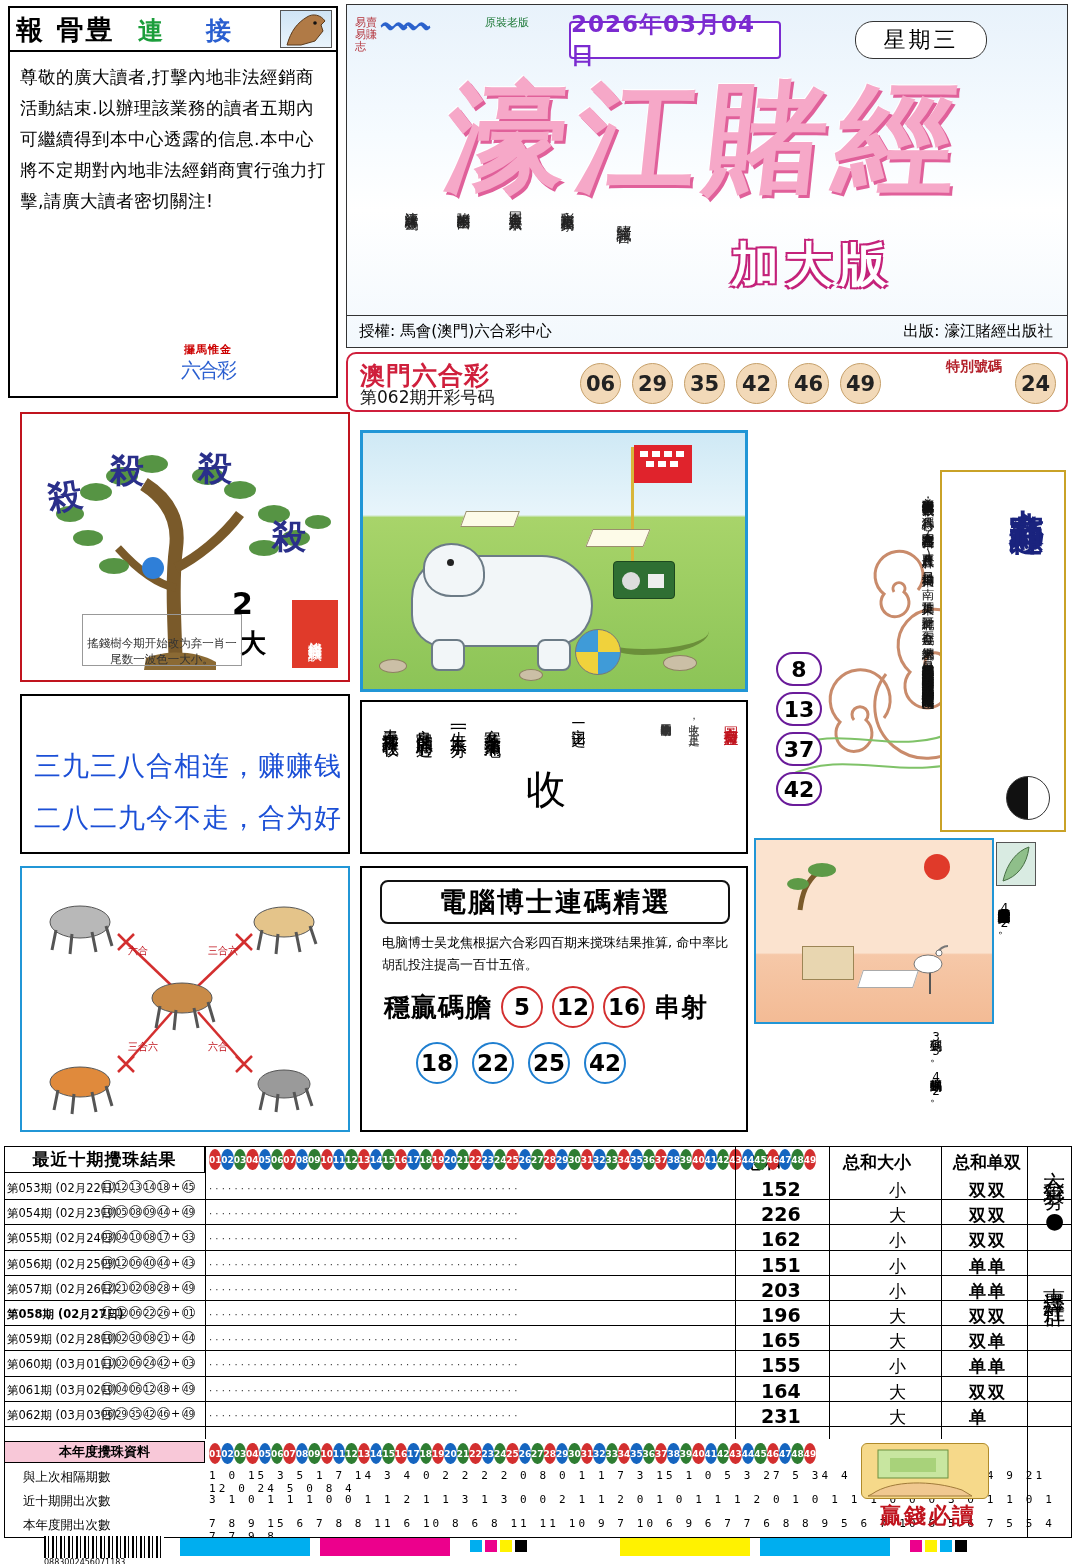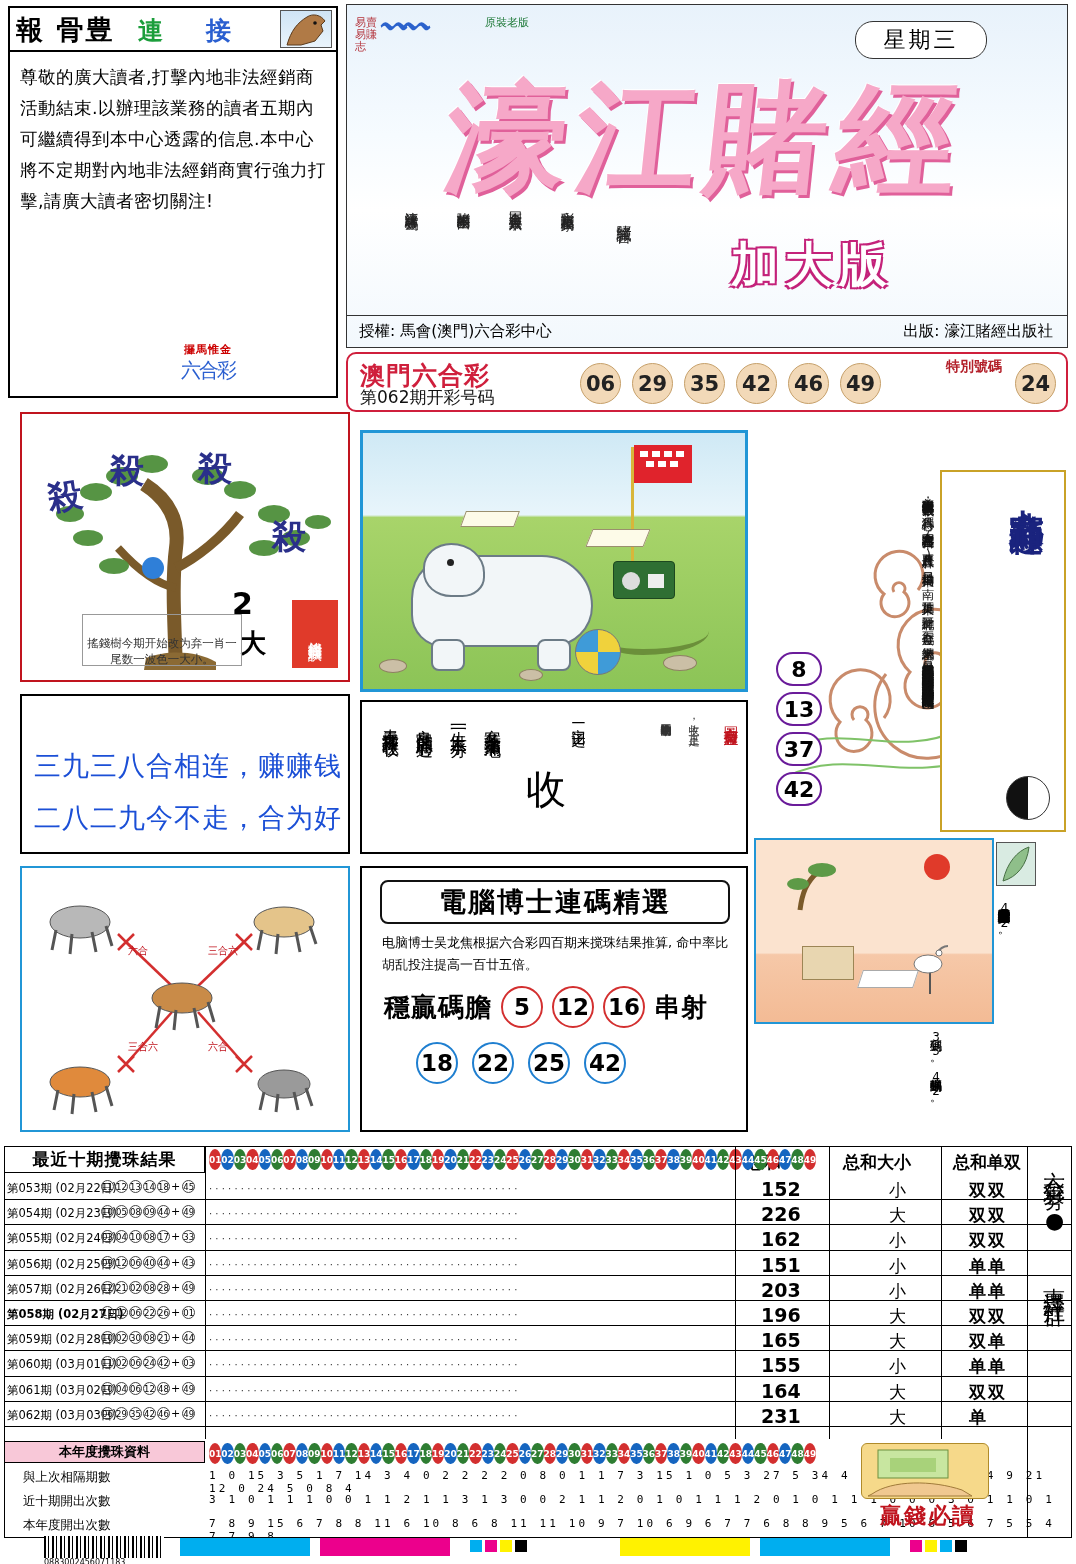--- a/index.html
+++ b/index.html
@@ -312,20 +312,21 @@
     <div class="s2">六合彩</div>
   </div>
 </div>
 
 <div class="abs" id="masthead">
   <div id="mast-seal">
     <div class="lbl1">易賣易賺志</div>
     <div class="sw">〰〰</div>
     <div class="lbl2">原裝老版</div>
   </div>
+  <div id="mast-date">2026年03月04日</div>
   <div id="mast-day">星期三</div>
   <div id="mast-title">濠江賭經</div>
   <div id="mast-sub">加大版</div>
 
   <div class="mast-v" style="left:56px; top:196px; height:104px;">濠江賭經尋靈碼</div>
   <div class="mast-v" style="left:108px; top:196px; height:104px;">賭根削去頭不回</div>
   <div class="mast-v" style="left:160px; top:196px; height:104px;">因貪至貧無米炊</div>
   <div class="mast-v" style="left:212px; top:196px; height:104px;">六彩賭惠福萬家</div>
   <div class="mast-v" style="left:268px; top:208px; height:72px; font-size:15px;">賭經誠言</div>
 

